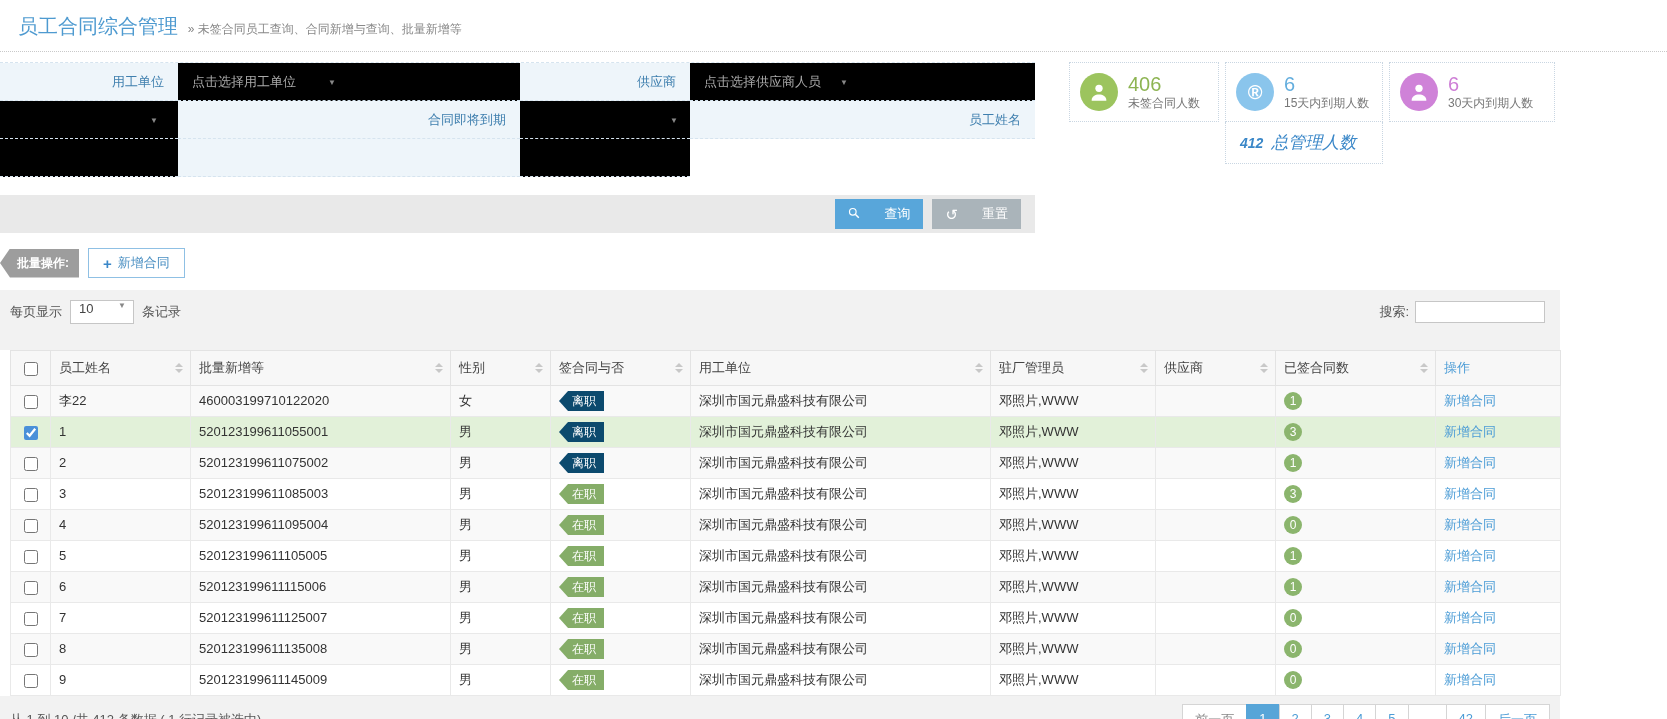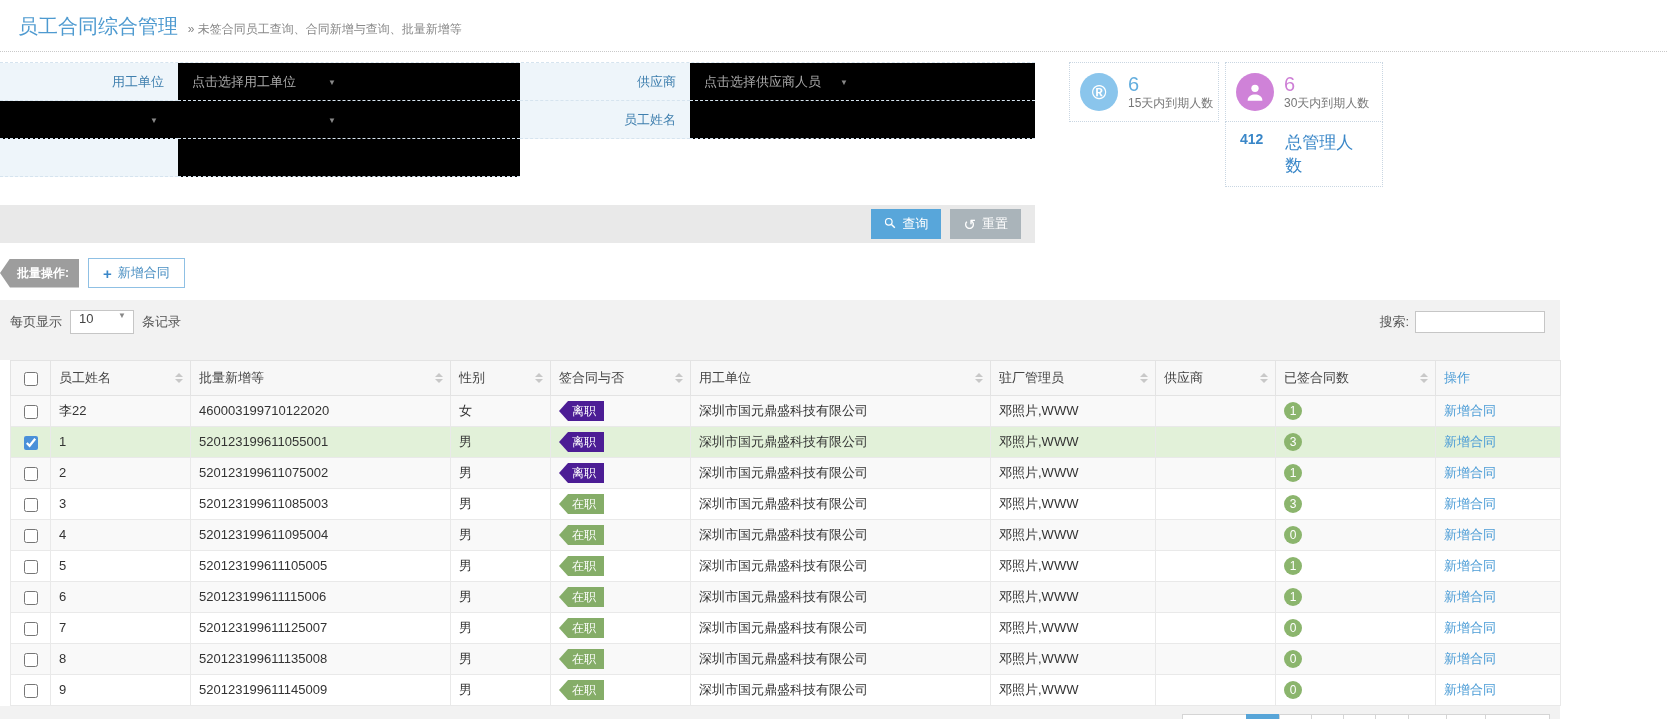--- a/index.html
+++ b/index.html
@@ -32,28 +32,28 @@
   .name-input { border: none; outline: none; width: 96%; height: 30px; padding-left: 14px; font: inherit; background: transparent; }
 
   .stats { margin-left: auto; margin-right: 5px; display: grid; grid-template-columns: 150px 158px 166px; column-gap: 6px; align-self: flex-start; }
   .stat-card { border: 1px dotted #c9d6e2; height: 60px; display: flex; align-items: center; gap: 10px; padding: 0 10px; background: #fff; cursor: pointer; }
   .stat-circle { width: 38px; height: 38px; border-radius: 50%; display: flex; align-items: center; justify-content: center; flex: none; }
   .c-green { background: #9cc45e; } .c-blue { background: #8ac5ec; } .c-pink { background: #cf82d8; }
   .stat-value { font-size: 20px; line-height: 1.1; }
   .v-green { color: #8db452; } .v-blue { color: #64aede; } .v-pink { color: #ce7fd6; }
   .stat-label { font-size: 12px; color: #777; white-space: nowrap; }
   .reg-glyph { color: #fff; font-size: 20px; font-weight: bold; }
-  .total-box { grid-column: 2; border: 1px dotted #c9d6e2; border-top: none; padding: 9px 14px; display: flex; gap: 22px; align-items: flex-start; cursor: pointer; }
+  .total-box { grid-column: 2; border: 1px dotted #c9d6e2; border-top: none; padding: 9px 14px; display: flex; gap: 8px; align-items: center; cursor: pointer; font-style: italic; }
   .total-value { color: #3a87c8; font-weight: bold; font-size: 14px; }
   .total-label { color: #3a87c8; font-size: 17px; }
 
   
   .actions-bar { width: 1035px; height: 38px; background: #e9e9e9; margin-top: 18px;
     display: flex; align-items: center; justify-content: flex-end; gap: 9px; padding-right: 14px; }
-  .btn { border: none; color: #fff; font: inherit; padding: 6px 13px; display: inline-flex; align-items: center; gap: 6px; cursor: pointer; }
+  .btn { border: none; color: #fff; font: inherit; padding: 6px 13px; display: inline-flex; align-items: center; gap: 24px; cursor: pointer; }
   .btn-search { background: #58a6da; }
   .btn-reset { background: #aab4ba; }
   .reset-glyph { font-size: 15px; line-height: 1; }
 
   
   .batch-row { margin-top: 15px; display: flex; align-items: center; gap: 9px; height: 30px; }
   .ribbon { background: #9d9d9d; color: #fff; font-weight: bold; font-size: 12px; padding: 6px 10px 6px 17px;
     clip-path: polygon(10px 0, 100% 0, 100% 100%, 10px 100%, 0 50%); }
   .btn-add { background: #fff; border: 1px solid #8fc0e4; color: #4a8fc2; font: inherit; padding: 5px 14px;
     display: inline-flex; gap: 6px; align-items: center; cursor: pointer; }
@@ -78,21 +78,21 @@
   .sort-icon .up { border-bottom: 4px solid #c8c8c8; }
   .sort-icon .dn { border-top: 4px solid #c8c8c8; }
   tbody td { border: 1px solid #e9e9e9; padding: 5px 8px; line-height: 20px; overflow: hidden; white-space: nowrap; }
   tbody tr:nth-child(odd) td { background: #f9f9f9; }
   tbody tr:nth-child(even) td { background: #fff; }
   tbody tr.selected td { background: #e2f1d9; }
   th.cb, td.cb { text-align: center; padding: 5px 4px; }
   input[type=checkbox] { width: 14px; height: 14px; accent-color: #4a90d9; margin: 0; vertical-align: middle; }
   .status-badge { display: inline-block; color: #fff; font-size: 12px; height: 20px; line-height: 20px;
     padding: 0 8px 0 13px; clip-path: polygon(0 50%, 9px 0, 100% 0, 100% 100%, 9px 100%); }
-  .st-leave { background: #4c1d95; }
+  .st-leave { background: #0c4a6e; }
   .st-active { background: #85ad68; }
   .count-badge { display: inline-block; min-width: 18px; height: 18px; border-radius: 50%; background: #8bb56d;
     color: #fff; text-align: center; line-height: 18px; font-size: 12px; }
   .link { color: #4b9cd6; text-decoration: none; cursor: pointer; }
 
   
   .footer { width: 1560px; background: #f2f2f2; display: flex; align-items: center; padding: 8px 10px; color: #555; }
   .pg { margin-left: auto; display: flex; }
   .pg-btn { text-align: center; padding: 6px 12px; border: 1px solid #d5d5d5; background: #fff; color: #4b9cd6;
     margin-left: -1px; cursor: pointer; min-width: 16px; }
@@ -118,33 +118,46 @@
     </div>
     <div class="f-label">供应商</div>
     <div class="f-ctrl">
       <span class="placeholder">点击选择供应商人员</span>
       <span class="caret">▼</span>
     </div>
 
     <div class="f-ctrl">
       <span class="caret">▼</span>
     </div>
+    <div class="f-label">合同即将到期</div>
     <div class="f-ctrl">
       <span class="caret">▼</span>
     </div>
 
     <div class="f-label">员工姓名</div>
     <div class="f-ctrl">
       <input class="name-input" type="text" style="">
     </div>
     <div class="f-label"></div>
     <div class="f-ctrl"></div>
   </div>
 
   <div class="stats">
+    <div class="stat-card">
+      <span class="stat-circle c-green">
+        <svg viewBox="0 0 24 24" width="22" height="22" fill="#fff">
+            <circle cx="12" cy="8" r="4"></circle>
+            <path d="M4 21c0-4.2 4-6.2 8-6.2s8 2 8 6.2v0.5H4z"></path>
+          </svg>
+      </span>
+      <span>
+        <span class="stat-value v-green">406</span><br>
+        <span class="stat-label">未签合同人数</span>
+      </span>
+    </div>
     <div class="stat-card">
       <span class="stat-circle c-blue">
           <span class="reg-glyph">®</span>
         </span>
       <span>
         <span class="stat-value v-blue">6</span><br>
         <span class="stat-label">15天内到期人数</span>
       </span>
     </div>
     <div class="stat-card">

